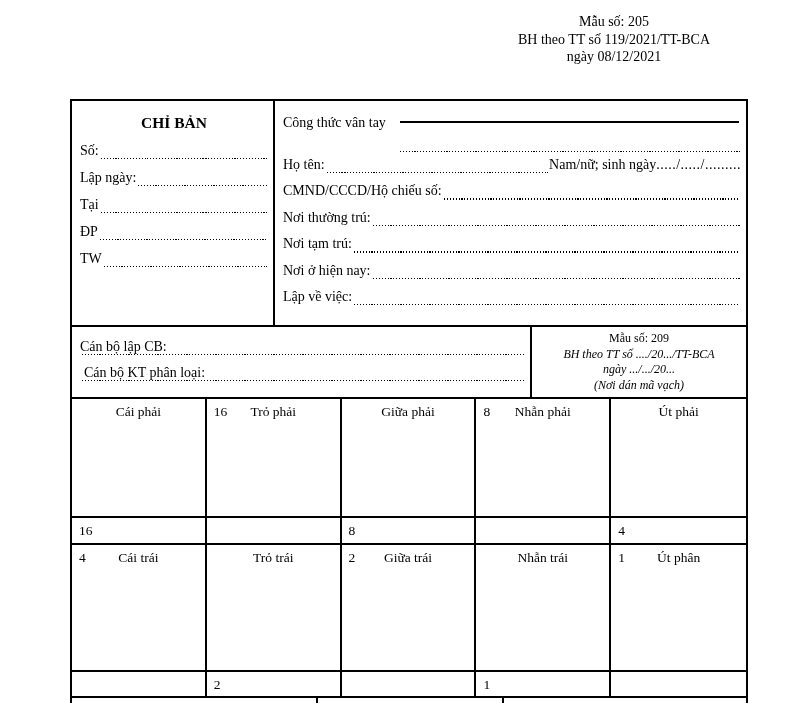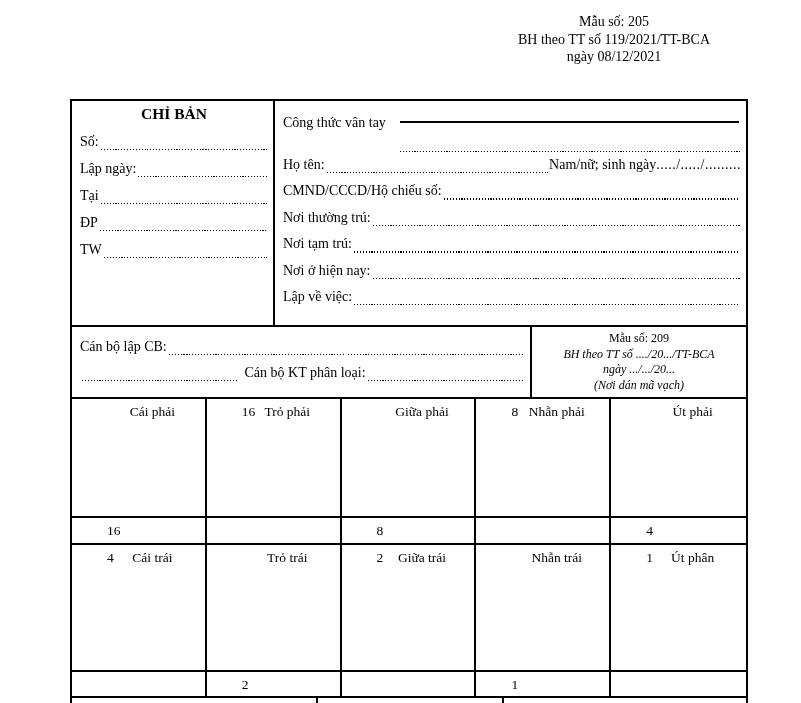--- a/index.html
+++ b/index.html
@@ -16,21 +16,21 @@
     position:absolute; top:13px; left:468px; width:292px;
     text-align:center; font-size:14px; line-height:17.5px;
   }
 
   
   .main-box {
     position:absolute; left:70px; top:99px; width:678px; height:298px;
     border:2px solid #000; border-bottom:none;
   }
   .top-section { display:flex; height:226px; border-bottom:2px solid #000; }
-  .left-col { width:203px; border-right:2px solid #000; padding:3px 5px 0 8px; }
+  .left-col { width:203px; border-right:2px solid #000; padding:12px 5px 0 8px; }
   .card-title { text-align:center; font-weight:bold; font-size:15.5px; line-height:20px; margin-bottom:4px; }
   .right-col { flex:1; padding:0 5px 0 8px; overflow:hidden; }
 
   .field-row { display:flex; height:27px; line-height:27px; }
   .info-row  { display:flex; height:26.4px; line-height:26.4px; white-space:nowrap; }
   .label { flex:none; }
   .leader { flex:1; position:relative; min-width:8px; }
   .leader::after {
     content:""; position:absolute; left:2px; right:1px; bottom:5px; height:1.3px;
     background:repeating-linear-gradient(to right,#000 0,#000 1.1px,transparent 1.1px,transparent 2.9px);
@@ -45,33 +45,33 @@
   .frac-dotted { height:29px; position:relative; }
   .frac-dotted::after {
     content:""; position:absolute; left:0; right:-3px; bottom:0; height:1.3px;
     background:repeating-linear-gradient(to right,#000 0,#000 1.1px,transparent 1.1px,transparent 2.9px);
   }
   .right-col .info-row:first-of-type { margin-top:8px; }
 
   
   .band { display:flex; height:70px; }
   .officers { width:460px; border-right:2px solid #000; padding:7px 4px 0 8px; }
-  .officer-row { display:flex; height:26px; line-height:26px; white-space:nowrap; }
+  .officer-row { display:flex; height:26px; line-height:26px; white-space:nowrap;flex-direction:column; }
   .officer-row .label.second { margin-left:4px; }
   .barcode-box { flex:1; text-align:center; padding-top:4px; font-size:12px; line-height:15.5px; }
   .barcode-box .it { font-style:italic; }
 
   
   .fp-table { position:absolute; left:70px; top:397px; width:678px; border:2px solid #000; border-bottom:none; background:#fff; }
   .fp-row { display:grid; grid-template-columns:repeat(5,1fr); border-bottom:2px solid #000; }
   .fp-row.print-row-1 { height:119px; }
   .fp-row.strip-1 { height:27px; }
   .fp-row.print-row-2 { height:127px; }
   .fp-row.strip-2 { height:26px; }
-  .fp-cell { position:relative; border-right:2px solid #000; font-size:13.5px;margin-left:28px; }
+  .fp-cell { position:relative; border-right:2px solid #000; font-size:13.5px; }
   .fp-cell:last-child { border-right:none; }
   .fp-cell .num { position:absolute; left:7px; top:5px; }
   .fp-cell .lbl { display:block; text-align:center; margin-top:5px; }
   .strip-cell { padding-left:7px; line-height:25px; font-size:13.5px; }
 
   .fp-partial { position:relative; height:10px; }
   .fp-partial .vline { position:absolute; top:0; bottom:0; width:2px; background:#000; }
   .fp-partial .vline.v1 { left:244px; }
   .fp-partial .vline.v2 { left:430px; }
 </style>

